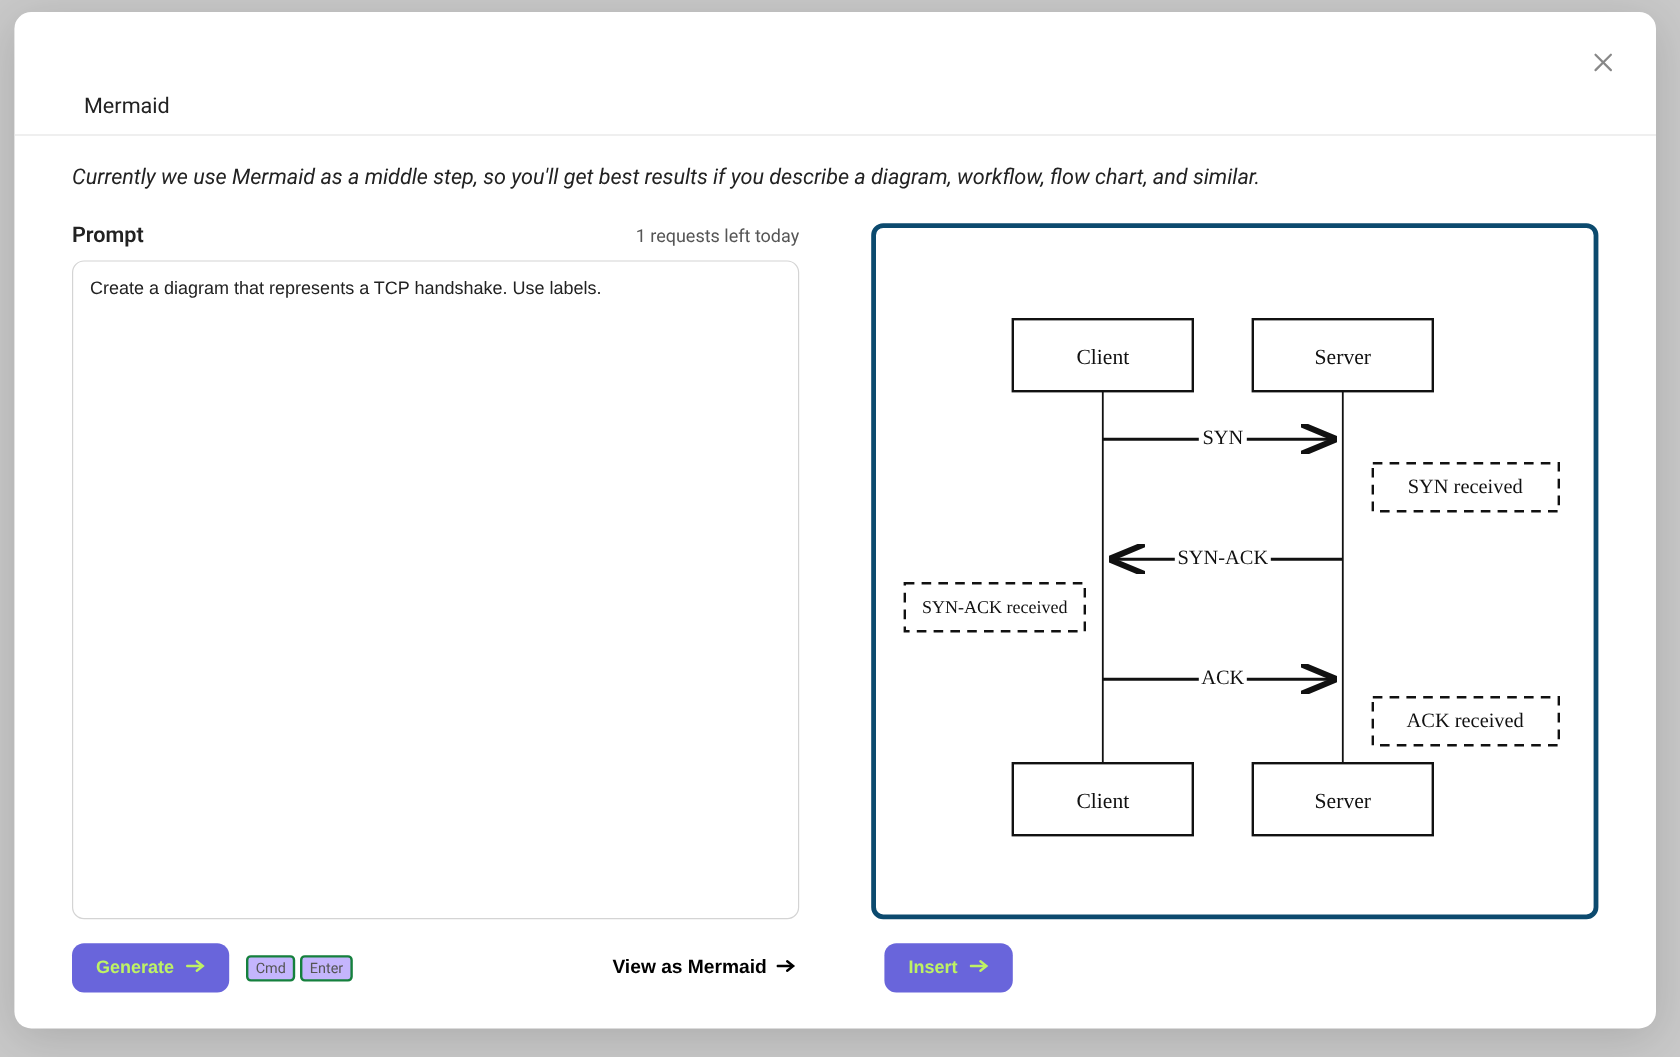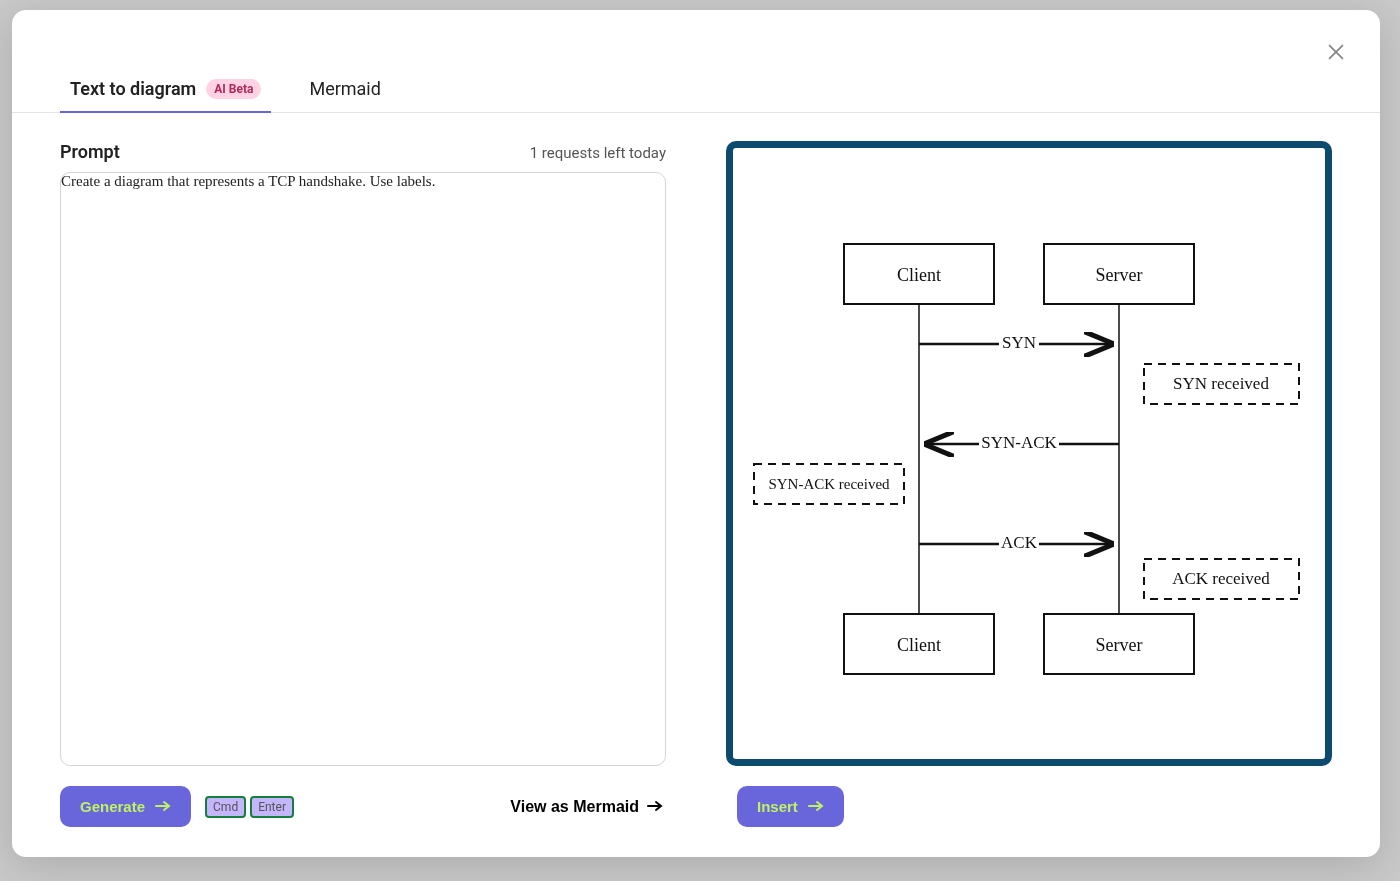--- a/index.html
+++ b/index.html
@@ -96,30 +96,31 @@
     color: #222;
   }
   .col-sub {
     font-size: 15px;
     color: #555;
   }
   .prompt-box {
     flex: 1;
     border: 1px solid #d4d4d4;
     border-radius: 10px;
-    font-family: Liberation Serif, serif;
+    padding: 14px;
+    font-family: Liberation Sans, sans-serif;
     font-size: 15px;
     resize: none;
     outline: none;
     min-height: 520px;
     color: #222;
   }
   .preview-box {
     flex: 1;
-    border: 7px solid #0c4a6e;
+    border: 4px solid #0c4a6e;
     border-radius: 10px;
     min-height: 520px;
     display: flex;
     align-items: center;
     justify-content: center;
     overflow: hidden;
   }
   .actions {
     display: flex;
     align-items: center;
@@ -211,29 +212,26 @@
 <div class="modal">
 
   <div class="close-btn">
     <svg viewBox="0 0 24 24" fill="none" stroke="currentColor" stroke-width="2" stroke-linecap="round">
         <line x1="5" y1="5" x2="19" y2="19"></line>
         <line x1="19" y1="5" x2="5" y2="19"></line>
       </svg>
   </div>
 
   <div class="tabs">
-    <div class="tab active">
-      <span>Text to diagram</span>
-      <span class="badge">AI Beta</span>
-    </div>
     <div class="tab">
       <span>Mermaid</span>
     </div>
   </div>
 
+  <div class="hint">Currently we use Mermaid as a middle step, so you'll get best results if you describe a diagram, workflow, flow chart, and similar.</div>
 
   <div class="content">
 
     <div class="col-left">
       <div class="col-header">
         <span class="col-title">Prompt</span>
         <span class="col-sub">1 requests left today</span>
       </div>
       <textarea class="prompt-box" style="">Create a diagram that represents a TCP handshake. Use labels.</textarea>
     </div>

